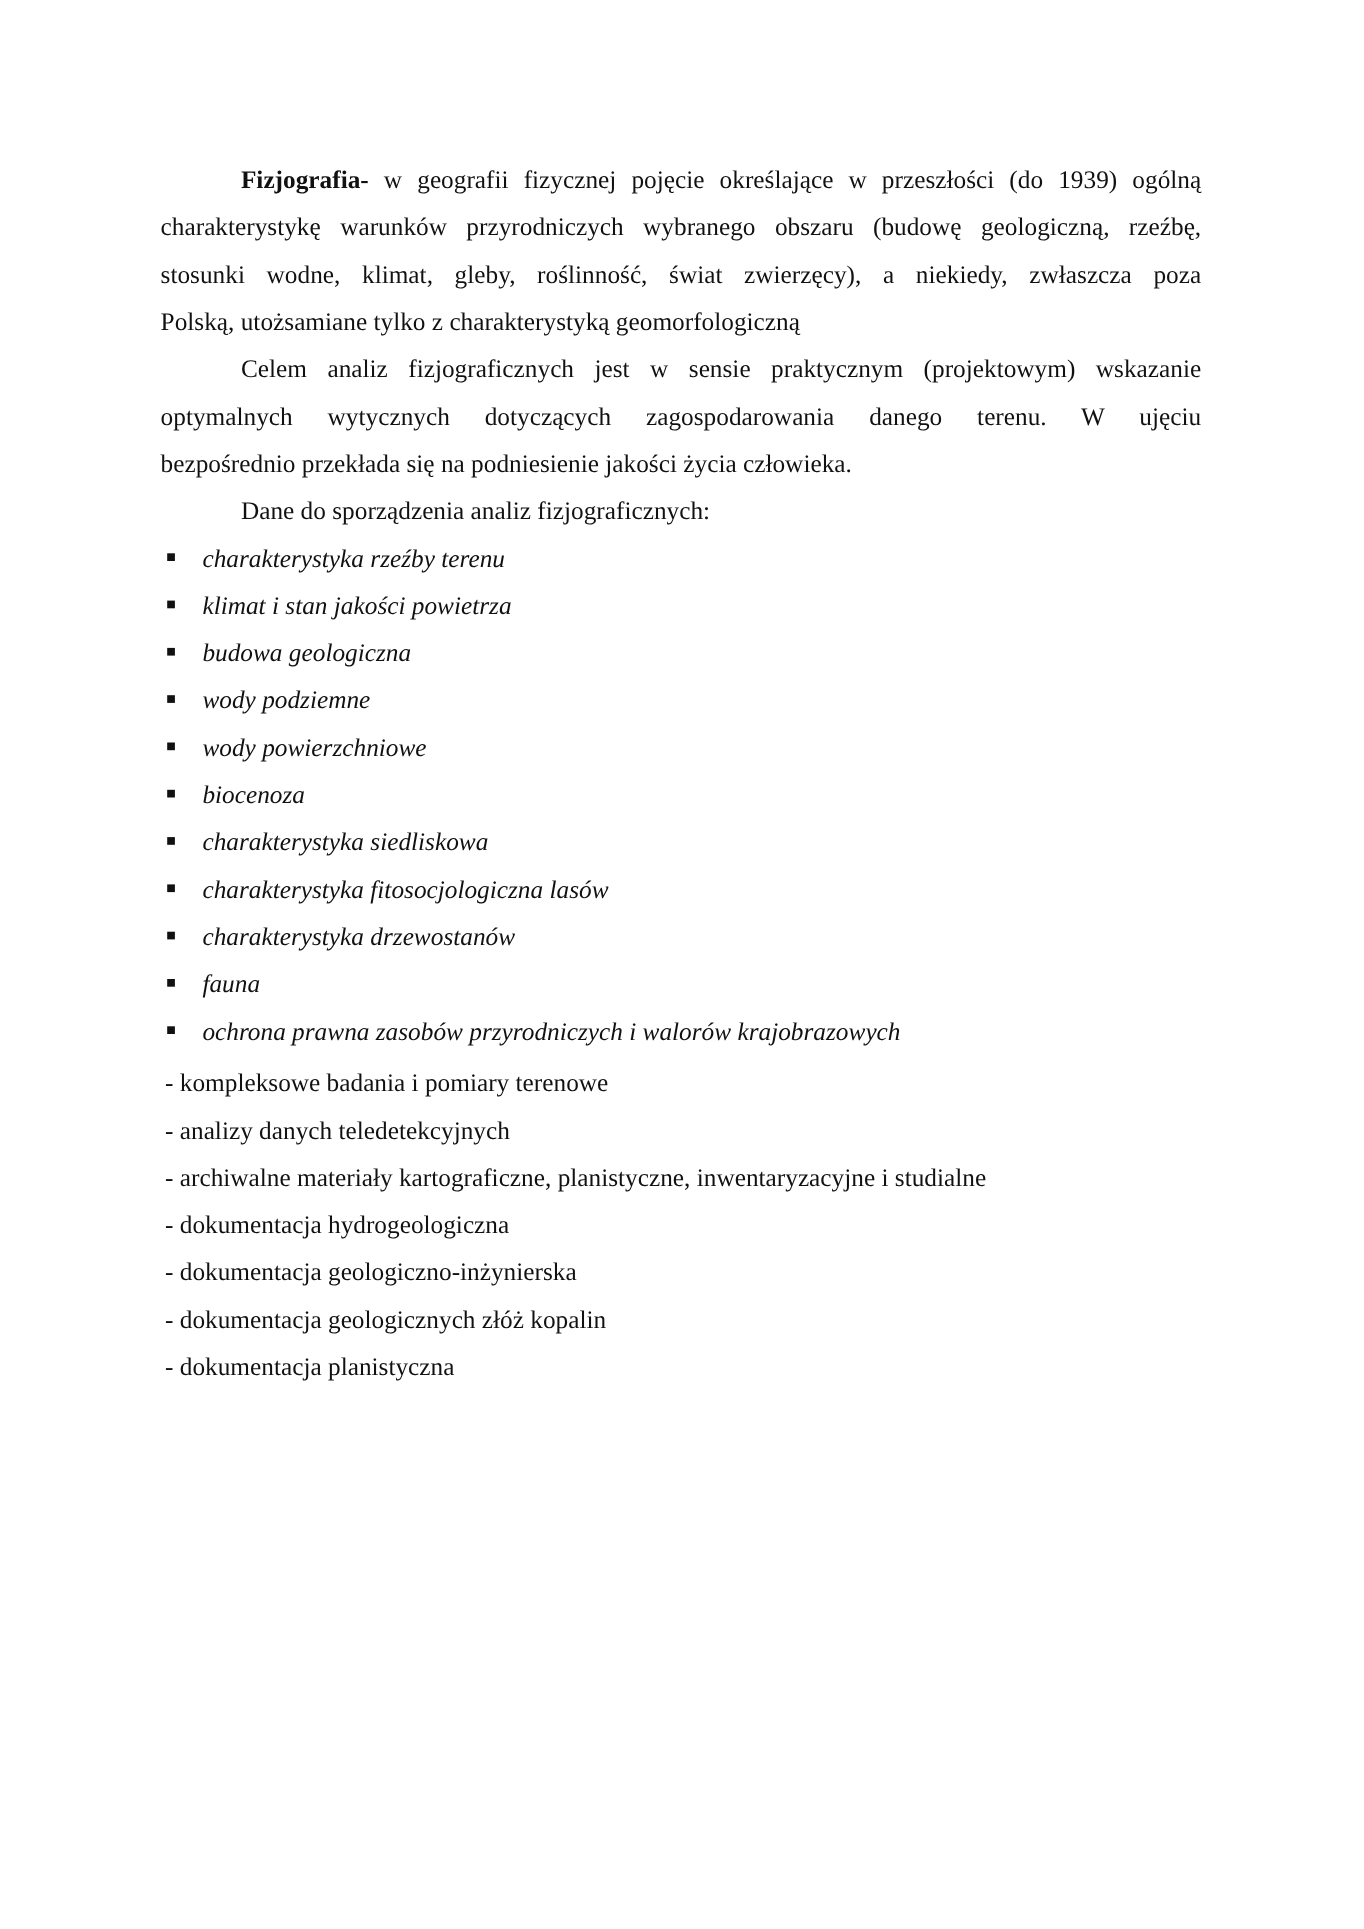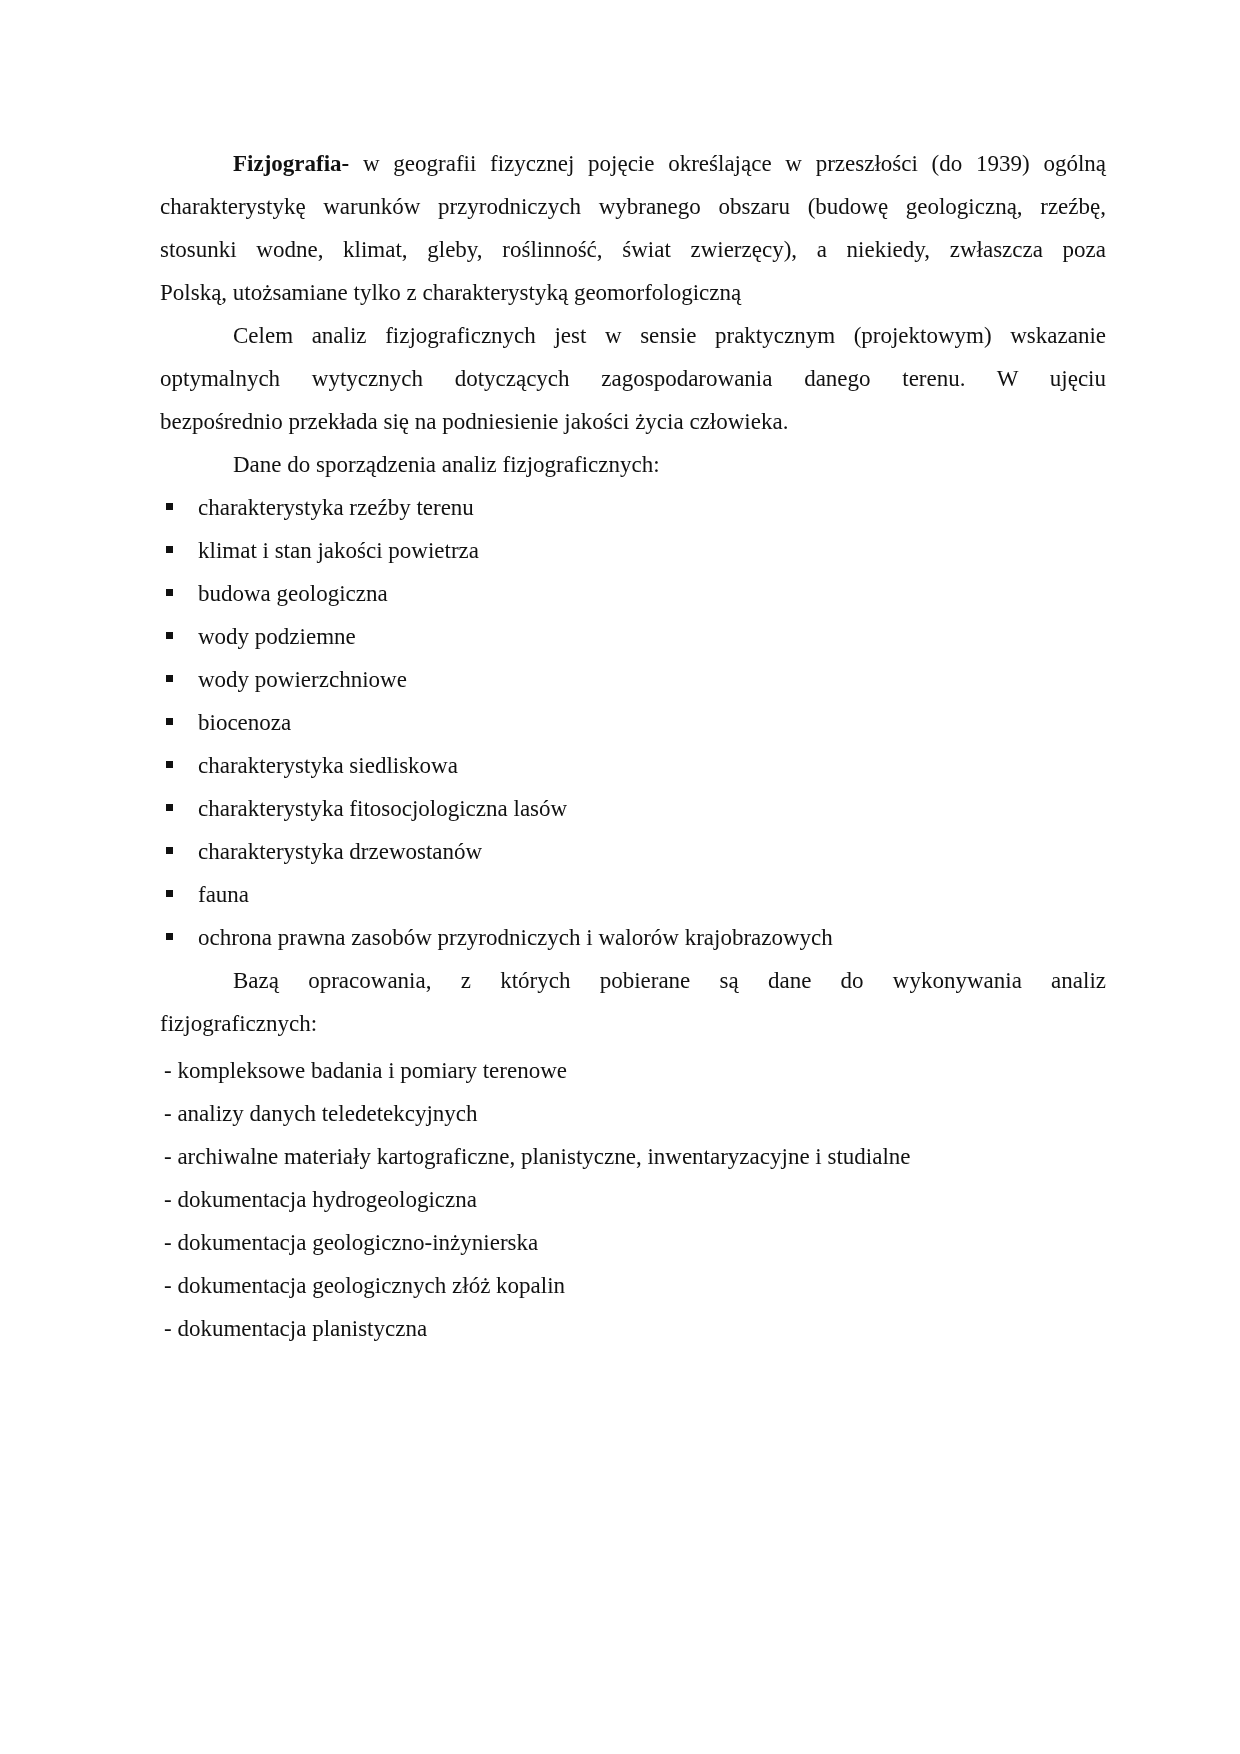--- a/index.html
+++ b/index.html
@@ -1,28 +1,28 @@
 <!DOCTYPE html>
 <html><head>
 <meta charset="utf-8">
 <style>
   html, body { margin: 0; padding: 0; background: #ffffff; }
   body { width: 1240px; height: 1754px; position: relative; overflow: hidden; }
   .page {
-    position: absolute; left: 160px; top: 142px; width: 946px;
+    position: absolute; left: 146px; top: 142px; width: 946px;
     font-family: "Liberation Serif", "DejaVu Serif", serif;
     font-size: 23px; color: #111111; line-height: 43px;
   }
   .para { margin: 0; text-align: justify; text-align-last: left; }
   .para.indent { text-indent: 73px; }
   .para .lead { font-weight: bold; }
   .line-just { display: block; text-align: justify; text-align-last: justify; }
   .line-last { display: block; text-align: center; }
   ul.bullets { list-style: none; margin: 0; padding: 0; }
-  ul.bullets li { position: relative; padding-left: 38px; height: 43px; }
+  ul.bullets li { position: relative; padding-left: 38px; height: 43px; font-style: italic; }
   ul.bullets li .bullet {
     position: absolute; left: 6px; top: 17px; width: 7px; height: 7px; background: #111111;
   }
   ul.dashes { list-style: none; margin: 4px; padding: 0; }
   ul.dashes li { height: 43px; }
 </style>
 </head>
 <body>
 
 <div class="page">
@@ -49,24 +49,20 @@
     <li><span class="bullet"></span><span>wody podziemne</span></li>
     <li><span class="bullet"></span><span>wody powierzchniowe</span></li>
     <li><span class="bullet"></span><span>biocenoza</span></li>
     <li><span class="bullet"></span><span>charakterystyka siedliskowa</span></li>
     <li><span class="bullet"></span><span>charakterystyka fitosocjologiczna lasów</span></li>
     <li><span class="bullet"></span><span>charakterystyka drzewostanów</span></li>
     <li><span class="bullet"></span><span>fauna</span></li>
     <li><span class="bullet"></span><span>ochrona prawna zasobów przyrodniczych i walorów krajobrazowych</span></li>
   </ul>
 
-  <p class="para">
-    <span class="line-just" style="text-indent:73px;">Bazą opracowania, z których pobierane są dane do wykonywania analiz</span>
-    <span class="line-last">fizjograficznych:</span>
-  </p>
 
   <ul class="dashes">
     <li>- kompleksowe badania i pomiary terenowe</li>
     <li>- analizy danych teledetekcyjnych</li>
     <li>- archiwalne materiały kartograficzne, planistyczne, inwentaryzacyjne i studialne</li>
     <li>- dokumentacja hydrogeologiczna</li>
     <li>- dokumentacja geologiczno-inżynierska</li>
     <li>- dokumentacja geologicznych złóż kopalin</li>
     <li>- dokumentacja planistyczna</li>
   </ul>

